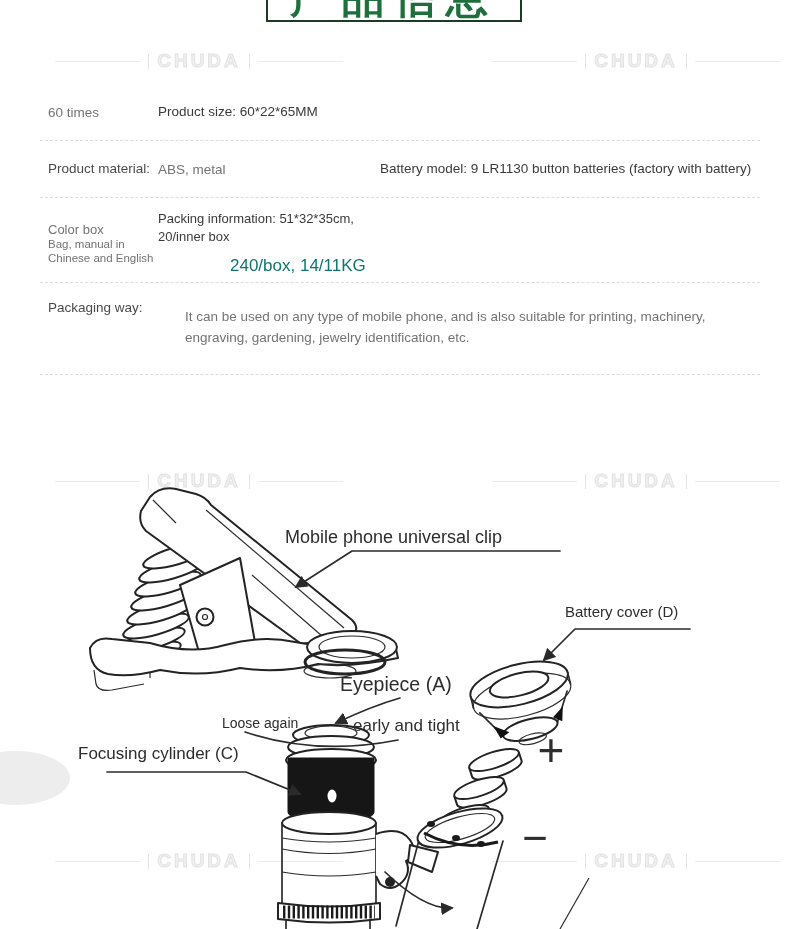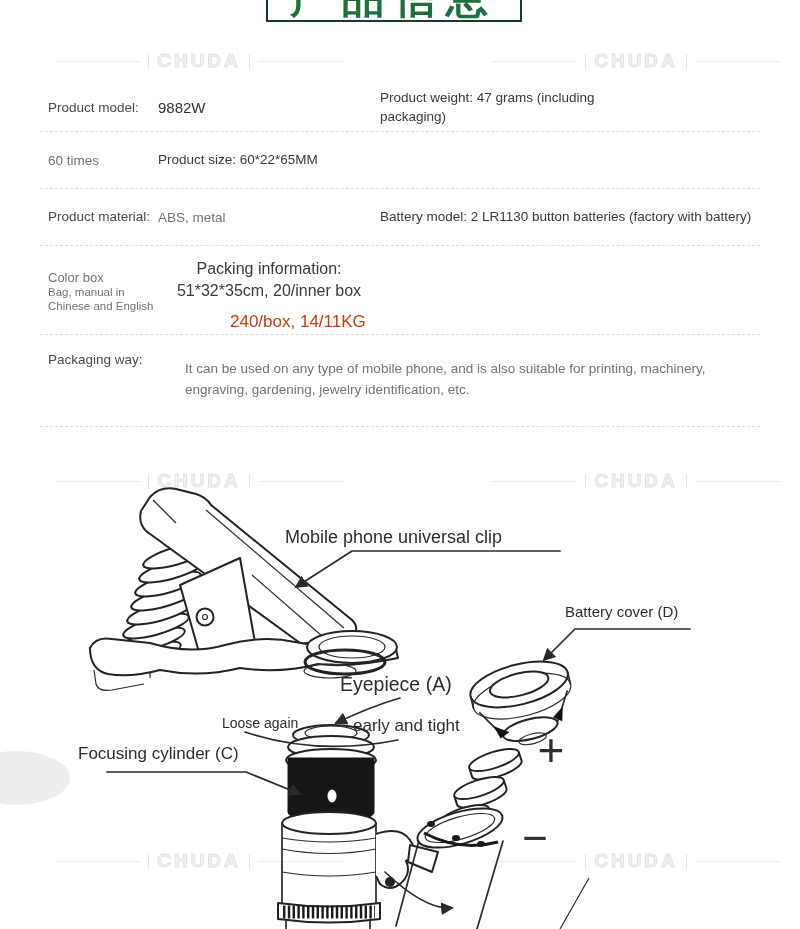--- a/index.html
+++ b/index.html
@@ -31,22 +31,22 @@
   .r5{min-height:92px;grid-template-columns:110px 1fr;align-items:start;padding-top:16px;}
   .lab{font-size:13.5px;color:#4a4a4a;line-height:1.3;}
   .r2 .lab{font-size:12px;}
   .val{font-size:13.5px;color:#737373;}
   .model-val{font-size:15px;color:#333;}
   .right{font-size:13.5px;color:#3a3a3a;line-height:1.35;}
   .r1 .right{max-width:215px;}
   .r3 .right{margin-right:-16px;}
   .val-small{font-size:11.5px;max-width:168px;line-height:1.25;}
   .val-color{font-size:13px;margin-top:12px;}
-  .pack-info{font-size:16px;text-align:center;}
-  .pack-big{font-size:17px;padding-left:72px;margin-top:10px;color:#c2410c;}
+  .pack-info{font-size:13px;}
+  .pack-big{font-size:17px;padding-left:72px;margin-top:10px;color:#0f766e;}
   .r5 .val{max-width:525px;line-height:1.55;margin-top:8px;font-size:13.5px;margin-left:27px;}
 
   
   .diagram{position:absolute;left:0;top:440px;z-index:1;}
   svg text{font-family:"Liberation Sans",sans-serif;fill:#2e2e2e;}
   .ln{stroke:#2b2b2b;fill:none;stroke-width:1.7;stroke-linecap:round;stroke-linejoin:round;}
   .sh{stroke:#232323;stroke-width:2;fill:#ffffff;stroke-linejoin:round;}
   .thin{stroke:#2b2b2b;fill:none;stroke-width:1.2;}
   .lbl{fill:#2d2d2d;}
 </style>
@@ -103,35 +103,30 @@
       <div class="wm-line"></div>
         <div class="wm-bar"></div>
       <span class="wm-text">CHUDA</span>
       <div class="wm-bar"></div>
         <div class="wm-line"></div>
     </div>
   </div>
 
   <div class="spec">
 
-    <div class="row r1">
-      <div class="lab">Product model:</div>
-      <div class="val model-val">9882W</div>
-      <div class="right">Product weight: 47 grams (including packaging)</div>
-    </div>
 
     <div class="row r2">
       <div class="val">60 times</div>
       <div class="right">Product size: 60*22*65MM</div>
     </div>
 
     <div class="row r3">
       <div class="lab">Product material:</div>
       <div class="val">ABS, metal</div>
-      <div class="right">Battery model: 2 LR1130 button batteries (factory with battery)</div>
+      <div class="right">Battery model: 9 LR1130 button batteries (factory with battery)</div>
     </div>
 
     <div class="row r4">
       <div>
         <div class="val val-color">Color box</div>
         <div class="val val-small">Bag, manual in Chinese and English</div>
       </div>
       <div>
         <div class="right pack-info">Packing information: 51*32*35cm, 20/inner box</div>
         <div class="right pack-big">240/box, 14/11KG</div>

